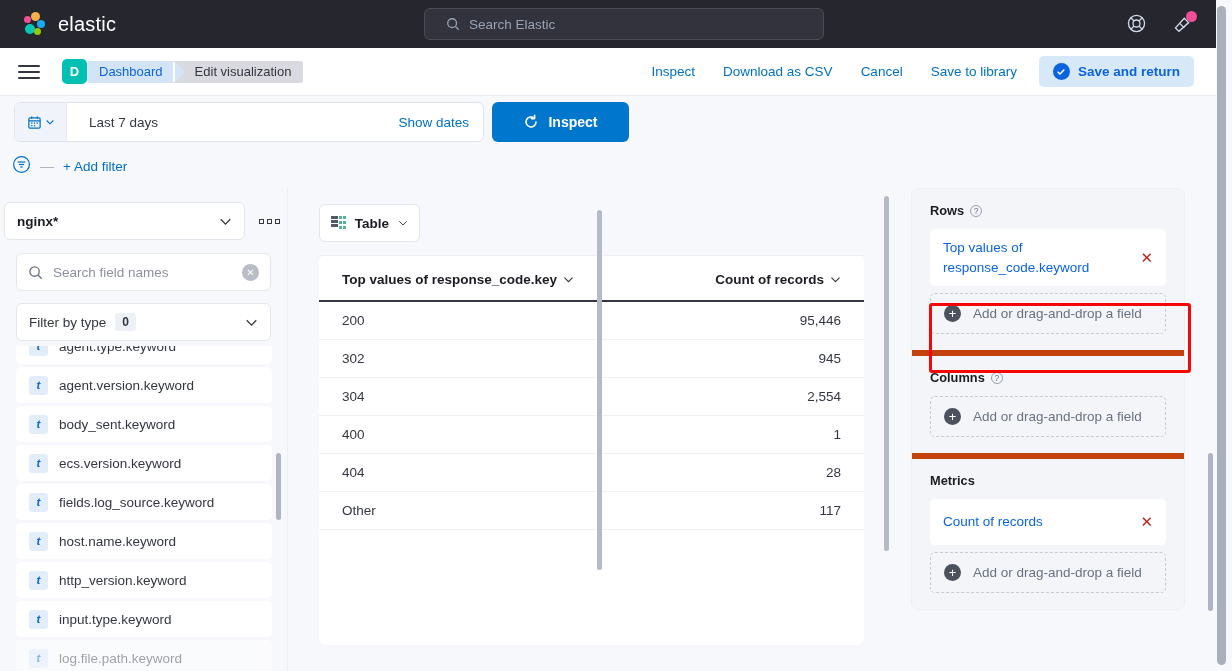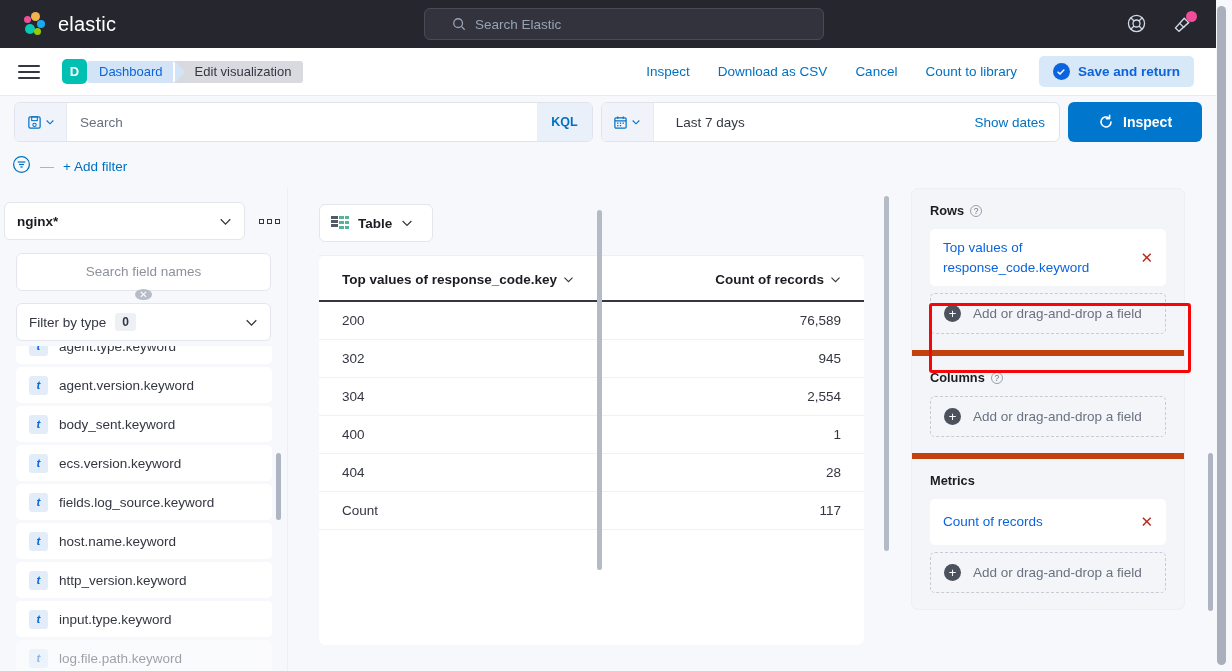--- a/index.html
+++ b/index.html
@@ -22,21 +22,21 @@
   .bl1 { width: 9px; height: 9px; background: #f5b24b; left: 9px;  top: 1px; }
   .bl2 { width: 7px; height: 7px; background: #ee5097; left: 2px;  top: 5px; }
   .bl3 { width: 8px; height: 8px; background: #1ba9f5; left: 15px; top: 9px; }
   .bl4 { width: 10px; height: 10px; background: #07c9b7; left: 3px; top: 13px; }
   .bl5 { width: 7px; height: 7px; background: #93c90e; left: 12px; top: 17px; }
   .brand-name { color: #ffffff; font-size: 20px; letter-spacing: .2px; }
 
   .global-search {
     position: absolute; left: 424px; top: 8px; width: 400px; height: 32px;
     background: #32333d; border: 1px solid #4a4b55; border-radius: 6px;
-    display: flex; align-items: center; gap: 9px; padding: 0 27px;
+    display: flex; align-items: center; gap: 9px; padding: 0 21px;
     color: #98a2b3; font-size: 13.5px;
   }
   .global-icons { position: absolute; right: 22px; top: 0; height: 48px;
     display: flex; align-items: center; gap: 24px; }
   .gicon { width: 22px; height: 22px; position: relative; color:#d3dae6; }
   .notif-dot { position: absolute; width: 11px; height: 11px; border-radius: 50%;
     background: #f04e98; right: -3px; top: -2px; }
 
   
   .chrome-bar {
@@ -130,21 +130,21 @@
   .dp-row { display:flex; align-items:center; padding: 0 4px; gap: 10px; }
   .dp-select {
     height: 38px; flex: 1; background: #fff; border: 1px solid #e3e6ed; border-radius: 6px;
     display: flex; align-items: center; justify-content: space-between; padding: 0 12px;
     font-size: 13.5px; font-weight: 700; color: #1a1c21;
   }
   .dp-dots { width: 28px; height: 28px; display:flex; align-items:center; justify-content:center; gap:3px; }
   .dp-dots i { display:block; width: 5px; height: 5px; border: 1px solid #343741; }
   .dp-search {
     margin: 13px 16px 0 16px; height: 38px; background: #fff; border: 1px solid #e3e6ed;
-    border-radius: 6px; display: flex; align-items: center; padding: 0 11px; gap: 10px; flex-direction: column;
+    border-radius: 6px; display: flex; align-items: center; padding: 0 11px; gap: 10px;
   }
   .dp-search-text { flex: 1; color: #8c919c; font-size: 13.5px; }
   .clear-x { width: 17px; height: 17px; border-radius: 50%; background: #b7bcc7;
              color: #fff; font-size: 10px; display:flex; align-items:center; justify-content:center; }
   .dp-filtertype {
     margin: 12px 16px 0 16px; height: 38px; background: #fff; border: 1px solid #e3e6ed;
     border-radius: 6px; display: flex; align-items: center; padding: 0 12px;
     font-size: 13.5px; color: #343741; gap: 9px;
   }
   .count-badge { background: #edf0f5; color: #343741; border-radius: 3px;
@@ -159,21 +159,21 @@
     width: 19px; height: 19px; border-radius: 3px; background: #e3edfa; color: #0b64dd;
     font-size: 11.5px; font-style: italic; font-weight: 700;
     display: flex; align-items: center; justify-content: center; flex: none;
   }
   .fl-scroll { position: absolute; left: 276px; top: 265px; width: 5px; height: 67px;
                background: #aeb4c2; border-radius: 3px; }
 
   
   .center { position: absolute; left: 289px; top: 0; width: 595px; height: 483px; background: #f7f8fc; }
   .chart-type {
-    margin: 16px 0 0 30px; width: 114px; height: 38px; background: #fff;
+    margin: 16px 0 0 30px; width: 101px; height: 38px; background: #fff;
     border: 1px solid #e3e6ed; border-radius: 6px; display: flex; align-items: center;
     gap: 9px; padding: 0 11px; font-size: 13.5px; font-weight: 700; color: #1a1c21;
   }
   .tbl-icon { width: 18px; height: 14px; display: grid; grid-template-columns: 7px 1fr;
               grid-gap: 1px; }
   .tbl-icon .c1 { display:flex; flex-direction:column; gap:1px; }
   .tbl-icon .c1 span { height: 3px; background: #535966; display:block; }
   .tbl-icon .c2 { display:grid; grid-template-columns:1fr 1fr; grid-gap:1px; }
   .tbl-icon .c2 span { height: 3px; background: #54b399; display:block; }
 
@@ -292,47 +292,33 @@
     </div>
     <div class="crumb crumb-2">
       <span>Edit visualization</span>
     </div>
   </div>
 
   <div class="chrome-actions">
     <span class="chrome-link">Inspect</span>
     <span class="chrome-link">Download as CSV</span>
     <span class="chrome-link">Cancel</span>
-    <span class="chrome-link">Count to library</span>
+    <span class="chrome-link">Save to library</span>
     <span class="save-return">
       <span class="check-circle">
         <svg width="10" height="10" viewBox="0 0 12 12">
             <path d="M2.5 6.2 L4.8 8.5 L9.4 3.6" fill="none" stroke="#fff" stroke-width="1.8" stroke-linecap="round" stroke-linejoin="round"></path>
           </svg>
       </span>
       <span>Save and return</span>
     </span>
   </div>
 </div>
 
 <div class="query-bar">
-  <div class="qb-search">
-    <div class="qb-saved">
-      <svg width="15" height="15" viewBox="0 0 16 16">
-        <rect x="2" y="2" width="12" height="12" rx="1.5" fill="none" stroke="#0071c2" stroke-width="1.3"></rect>
-        <rect x="5" y="2" width="6" height="4" fill="none" stroke="#0071c2" stroke-width="1.1"></rect>
-        <circle cx="8" cy="10.5" r="1.8" fill="none" stroke="#0071c2" stroke-width="1.1"></circle>
-      </svg>
-      <svg width="10" height="10" viewBox="0 0 12 12">
-        <path d="M2 4.2 L6 8.2 L10 4.2" fill="none" stroke="#0071c2" stroke-width="1.3"></path>
-      </svg>
-    </div>
-    <div class="qb-input">Search</div>
-    <div class="qb-kql">KQL</div>
-  </div>
 
   <div class="qb-date">
     <div class="qb-cal">
       <svg width="15" height="15" viewBox="0 0 16 16">
         <rect x="2" y="3" width="12" height="11" rx="1.3" fill="none" stroke="#0071c2" stroke-width="1.3"></rect>
         <line x1="2" y1="6.3" x2="14" y2="6.3" stroke="#0071c2" stroke-width="1.2"></line>
         <line x1="5" y1="1.6" x2="5" y2="4" stroke="#0071c2" stroke-width="1.3"></line>
         <line x1="11" y1="1.6" x2="11" y2="4" stroke="#0071c2" stroke-width="1.3"></line>
         <rect x="4.4" y="8" width="1.4" height="1.4" fill="#0071c2"></rect>
         <rect x="7.3" y="8" width="1.4" height="1.4" fill="#0071c2"></rect>
@@ -490,40 +476,40 @@
                 <svg width="11" height="11" viewBox="0 0 12 12">
                   <path d="M1.6 4 L6 8.4 L10.4 4" fill="none" stroke="#343741" stroke-width="1.2"></path>
                 </svg>
               </span>
             </th>
           </tr>
         </thead>
         <tbody>
           <tr>
             <td class="c-left">200</td>
-            <td class="c-right">76,589</td>
+            <td class="c-right">95,446</td>
           </tr>
           <tr>
             <td class="c-left">302</td>
             <td class="c-right">945</td>
           </tr>
           <tr>
             <td class="c-left">304</td>
             <td class="c-right">2,554</td>
           </tr>
           <tr>
             <td class="c-left">400</td>
             <td class="c-right">1</td>
           </tr>
           <tr>
             <td class="c-left">404</td>
             <td class="c-right">28</td>
           </tr>
           <tr>
-            <td class="c-left">Count</td>
+            <td class="c-left">Other</td>
             <td class="c-right">117</td>
           </tr>
         </tbody>
       </table>
     </div>
   </div>
 
   <div class="config">
     <div class="config-inner">
 

